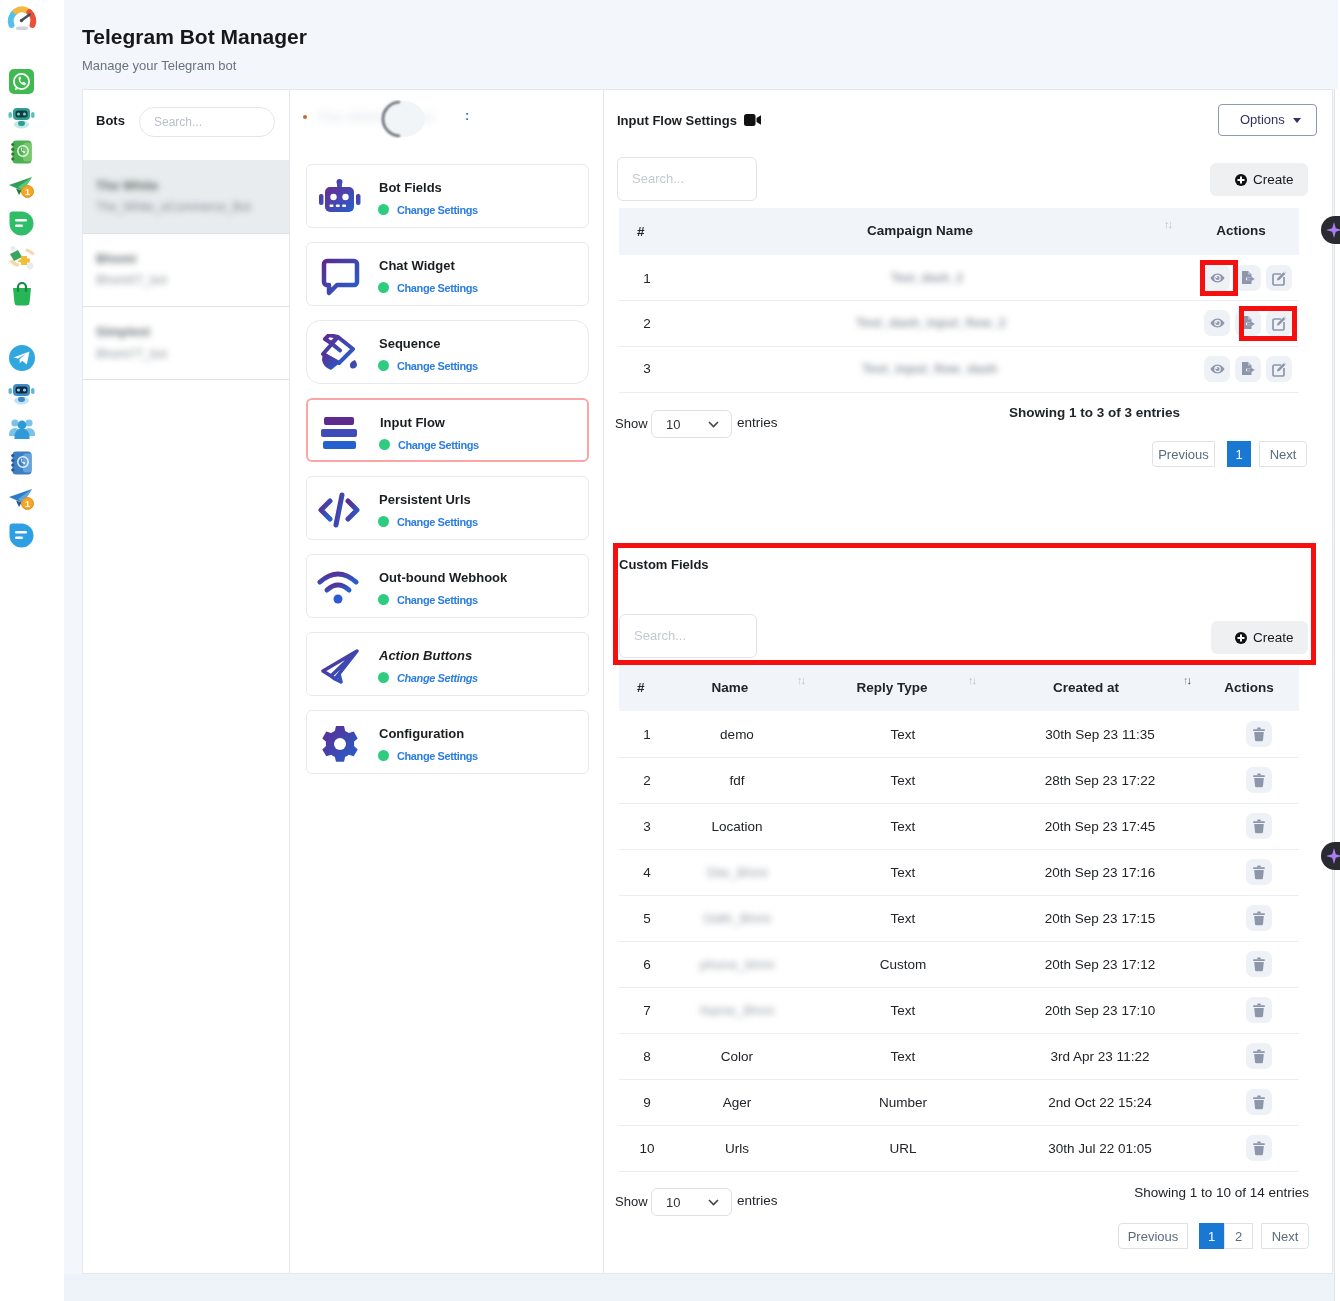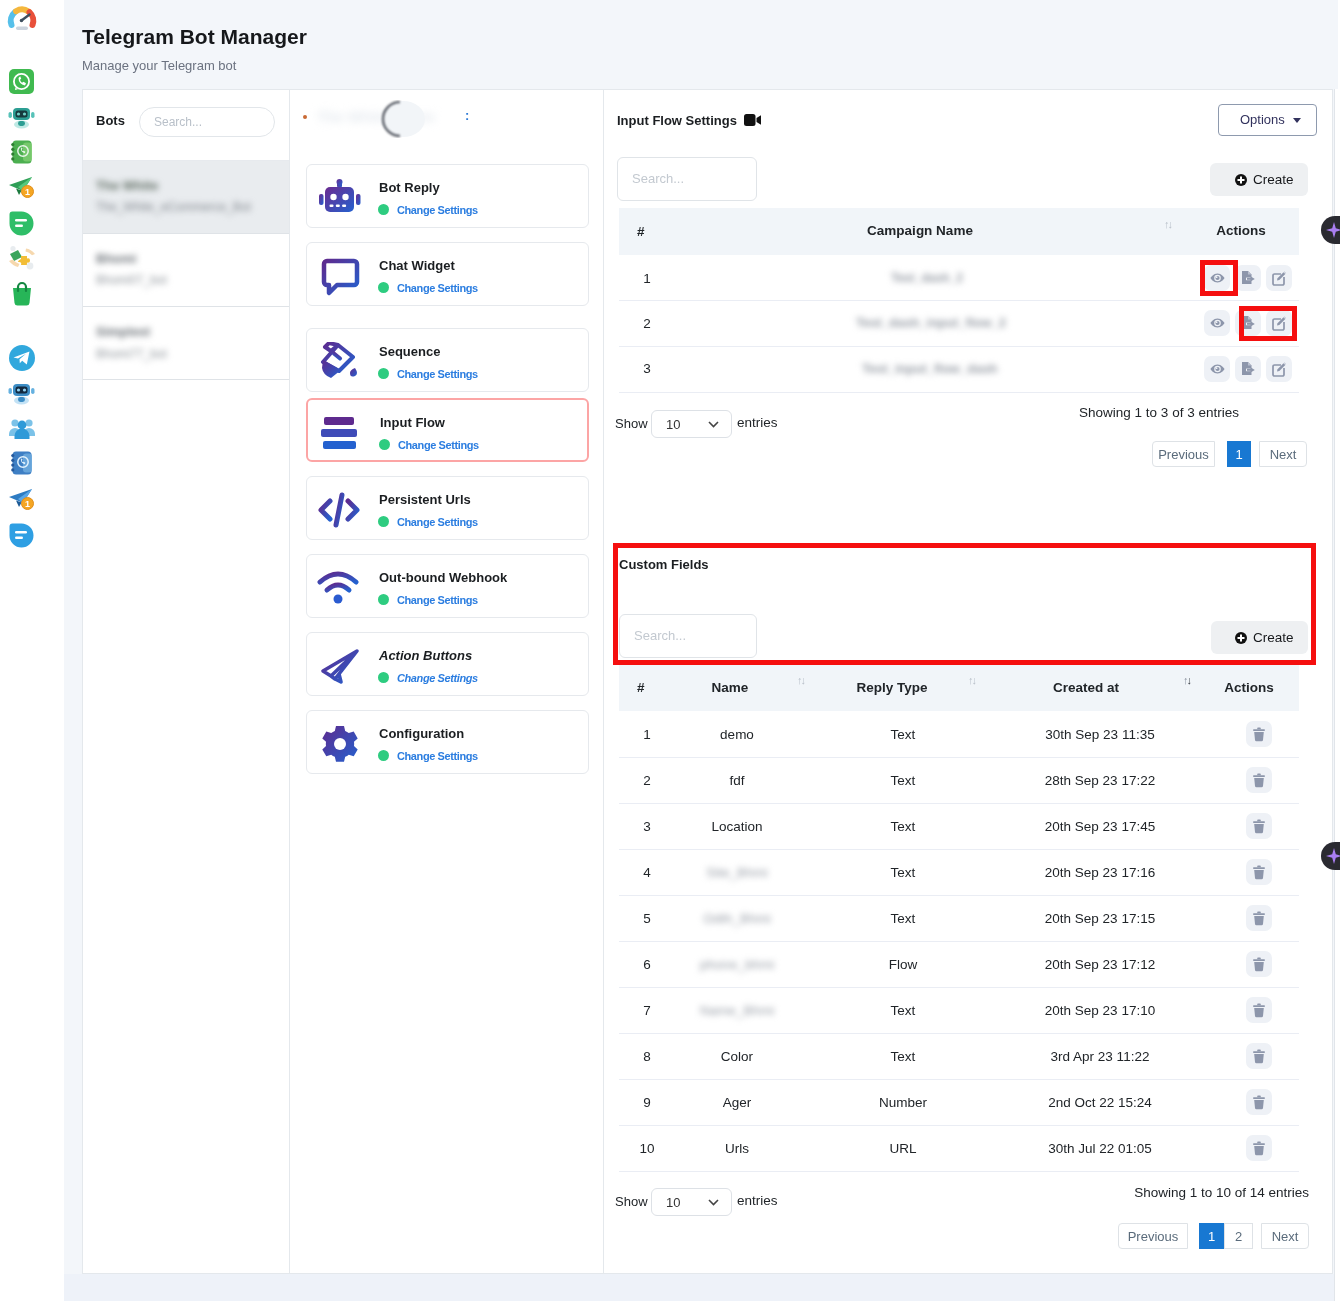--- a/index.html
+++ b/index.html
@@ -197,41 +197,41 @@
       <rect x="39" y="16" width="4.5" height="11" rx="2"></rect>
     </g>
     <circle cx="16.5" cy="19" r="3.2" fill="#fff"></circle>
     <circle cx="28.5" cy="19" r="3.2" fill="#fff"></circle>
     <g fill="#fff">
       <rect x="12.5" y="26.5" width="4" height="2.6" rx="1"></rect>
       <rect x="18.8" y="26.5" width="4" height="2.6" rx="1"></rect>
       <rect x="25.1" y="26.5" width="4" height="2.6" rx="1"></rect>
     </g>
   </svg>
-  <div class="ttl">Bot Reply</div>
+  <div class="ttl">Bot Fields</div>
     <div class="dot"></div>
     <div class="cs">Change Settings</div>
 </div>
 
 <div class="card" style="top:242px;">
   <svg class="cicon" width="46" height="40" viewBox="0 0 46 40">
     <defs>
         <linearGradient id="g2" x1="0" y1="0" x2="1" y2="1">
       <stop offset="0" stop-color="#5e2a8e"></stop>
           <stop offset="1" stop-color="#2461cf"></stop>
     </linearGradient>
       </defs>
     <path d="M10 5 h27 a3 3 0 0 1 3 3 v18 a3 3 0 0 1 -3 3 h-17 l-8 8 v-8 h-2 a3 3 0 0 1 -3 -3 v-18 a3 3 0 0 1 3 -3 z" fill="none" stroke="url(#g2)" stroke-width="4.5" stroke-linejoin="round"></path>
   </svg>
   <div class="ttl">Chat Widget</div>
     <div class="dot"></div>
     <div class="cs">Change Settings</div>
 </div>
 
-<div class="card" style="top:328px;">
+<div class="card" style="top:320px;border-radius:14px;">
   <svg class="cicon" width="46" height="40" viewBox="0 0 46 40">
     <defs>
         <linearGradient id="g3" x1="0" y1="0" x2="1" y2="1">
       <stop offset="0" stop-color="#5e2a8e"></stop>
           <stop offset="1" stop-color="#2461cf"></stop>
     </linearGradient>
       </defs>
     <g fill="url(#g3)">
       <path d="M21 3 L36 15 L22 29 L6 20 Z M21 3 L12 1 L8 5 L14 9 Z" fill="none" stroke="url(#g3)" stroke-width="4" stroke-linejoin="round"></path>
       <path d="M6 18 L24 28 L14 36 Q6 33 5 26 Z"></path>
@@ -442,21 +442,21 @@
 <div class="redbox" style="left:1239px; top:306px; width:58px; height:35px;"></div>
 
 <div class="abs" style="left:615px; top:416px; font-size:13px;">Show</div>
 <div class="selbox" style="left:651px; top:410px;">
     <span>10</span>
   <svg style="position:absolute; right:12px; top:10px;" width="11" height="7" viewBox="0 0 11 7">
       <path d="M1 1 L5.5 5.5 L10 1" fill="none" stroke="#444" stroke-width="1.6"></path>
     </svg>
 </div>
 <div class="abs" style="left:737px; top:415px; font-size:13.5px;">entries</div>
-<div class="abs" style="left:1009px; top:405px; width:300px; text-align:center; font-size:13.5px;">Showing 1 to 3 of 3 entries</div>
+<div class="abs" style="left:1009px; top:405px; width:300px; text-align:left; font-size:13.5px;font-weight:bold;">Showing 1 to 3 of 3 entries</div>
 <div class="pagebtn" style="left:1152px; top:441px; width:63px; height:26px; border-radius:4px 0 0 4px;">Previous</div>
 <div class="pagebtn" style="left:1227px; top:441px; width:24px; height:26px; background:#1878d2; border-color:#1878d2; color:#fff;">1</div>
 <div class="pagebtn" style="left:1259px; top:441px; width:48px; height:26px; border-radius:0 4px 4px 0;">Next</div>
 
 <div class="redbox" style="left:613px; top:543px; width:703px; height:122px;"></div>
 <div class="abs" style="left:619px; top:557px; font-size:13px; font-weight:bold; color:#1b1e21;">Custom Fields</div>
 <div class="abs" style="left:619px; top:614px; width:138px; height:44px; background:#fff; border:1px solid #e0e4e8; border-radius:6px;">
   <span style="position:absolute; left:14px; top:13px; font-size:13px; color:#c3c9d0;">Search...</span>
 </div>
 <div class="abs" style="left:1211px; top:621px; width:97px; height:33px; background:#eef0f2; border-radius:6px;">
@@ -528,21 +528,21 @@
 <div class="cell" style="left:980px; top:911px; width:240px;">20th Sep 23 17:15</div>
 <div class="trashbtn" style="top:905px;">
     <svg width="14" height="16" viewBox="0 0 14 16">
       <use href="#ic-trash"></use>
     </svg>
   </div>
 <div class="divider" style="left:619px; top:941px; width:680px;"></div>
 
 <div class="rownum" style="top:957px;">6</div>
 <div class="cell blur3" style="left:637px; top:957px; width:200px; color:#979da6;">phone_bhmi</div>
-<div class="cell" style="left:803px; top:957px; width:200px;">Flow</div>
+<div class="cell" style="left:803px; top:957px; width:200px;">Custom</div>
 <div class="cell" style="left:980px; top:957px; width:240px;">20th Sep 23 17:12</div>
 <div class="trashbtn" style="top:951px;">
     <svg width="14" height="16" viewBox="0 0 14 16">
       <use href="#ic-trash"></use>
     </svg>
   </div>
 <div class="divider" style="left:619px; top:987px; width:680px;"></div>
 
 <div class="rownum" style="top:1003px;">7</div>
 <div class="cell blur3" style="left:637px; top:1003px; width:200px; color:#979da6;">Name_Bhmi</div>

